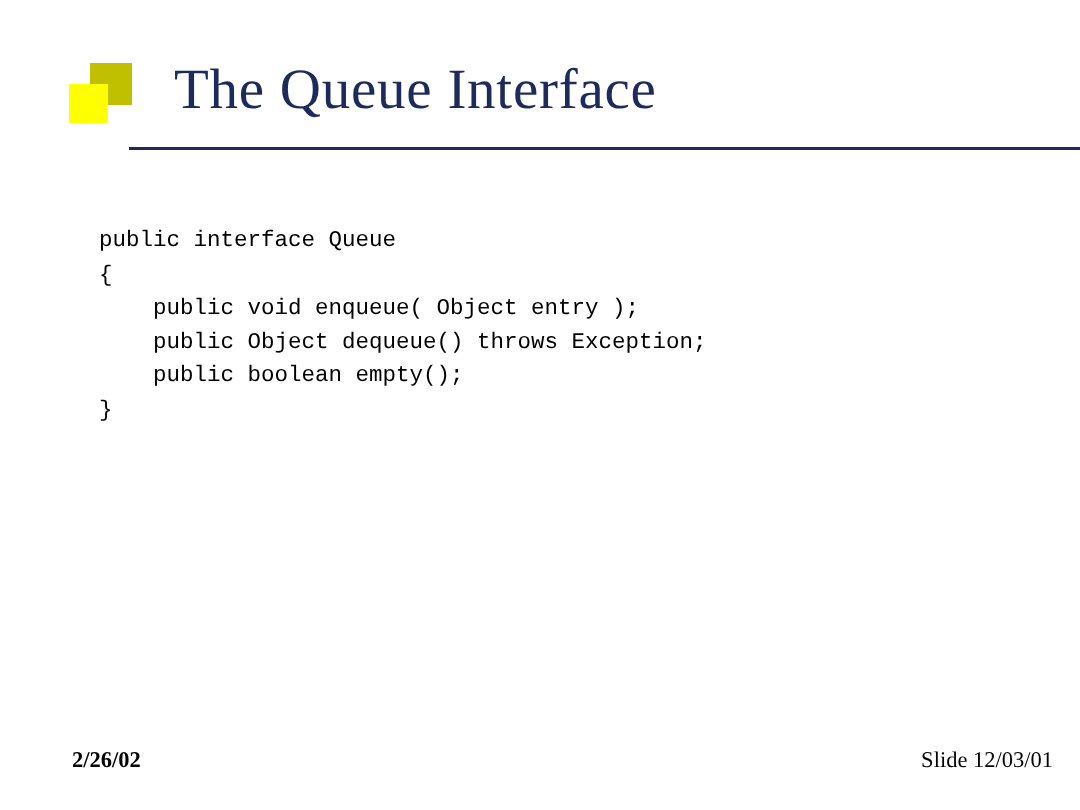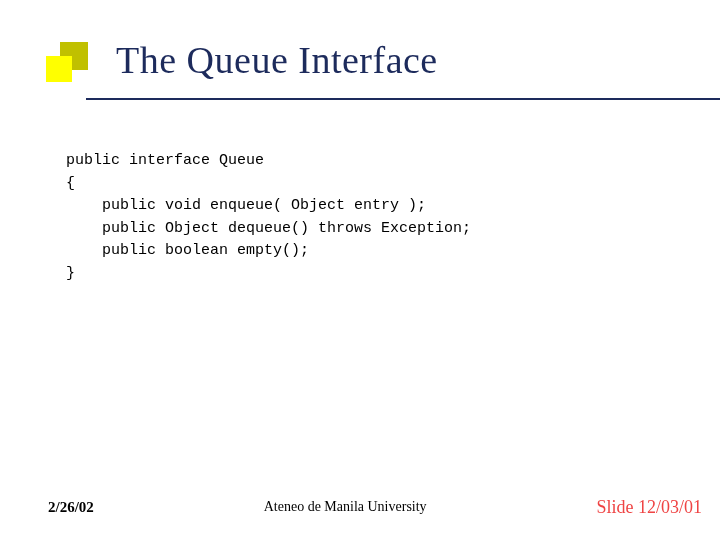--- a/index.html
+++ b/index.html
@@ -11,21 +11,21 @@
   .square-yellow { position: absolute; top: 18px; left: 0px; width: 26px; height: 26px; background: #ffff00; }
   .title-text { position: absolute; top: 0; left: 70px; font-family: 'Comic Sans MS', 'Comic Sans', cursive; font-size: 38px; color: #1d2b5c; letter-spacing: 0.5px; }
   .title-rule { position: absolute; top: 60px; left: 40px; width: 644px; height: 0; border-top: 2px solid #1d2b5c; }
 
   .body { position: absolute; top: 130px; left: 42px; right: 38px; }
   .code { font-family: 'Courier New', Courier, monospace; font-size: 15px; line-height: 1.5; color: #000; white-space: pre; }
 
   .footer { position: absolute; left: 0; right: 0; bottom: 20px; height: 42px; display: flex; align-items: center; justify-content: space-between; padding: 0 22px 0 28px; }
   .footer-left { font-family: 'Comic Sans MS', cursive; font-size: 15px; color: #000; font-weight: bold; }
   .footer-center { font-family: 'Comic Sans MS', cursive; font-size: 14px; color: #000; text-align: center; line-height: 1.25; flex: 1; }
-  .footer-right { font-family: 'Comic Sans MS', cursive; font-size: 18px; color: #ef4444; text-align: right; white-space: nowrap; }
+  .footer-right { font-family: 'Comic Sans MS', cursive; font-size: 15px; color: #000000; text-align: right; white-space: nowrap; }
 </style>
 </head>
 <body>
 
 <div class="slide">
 
   <div class="title-block">
     <div class="square-green"></div>
     <div class="square-yellow"></div>
     <div class="title-text">The Queue Interface</div>
@@ -37,18 +37,17 @@
 <span>{</span>
 <span>    public void enqueue( Object entry );</span>
 <span>    public Object dequeue() throws Exception;</span>
 <span>    public boolean empty();</span>
 <span>}</span></div>
   </div>
 
   <div class="footer">
     <div class="footer-left">2/26/02</div>
     <div class="footer-center">
-      <div>Ateneo de Manila University</div>
     </div>
     <div class="footer-right">Slide 12/03/01</div>
   </div>
 
 </div>
 
 </body></html>

